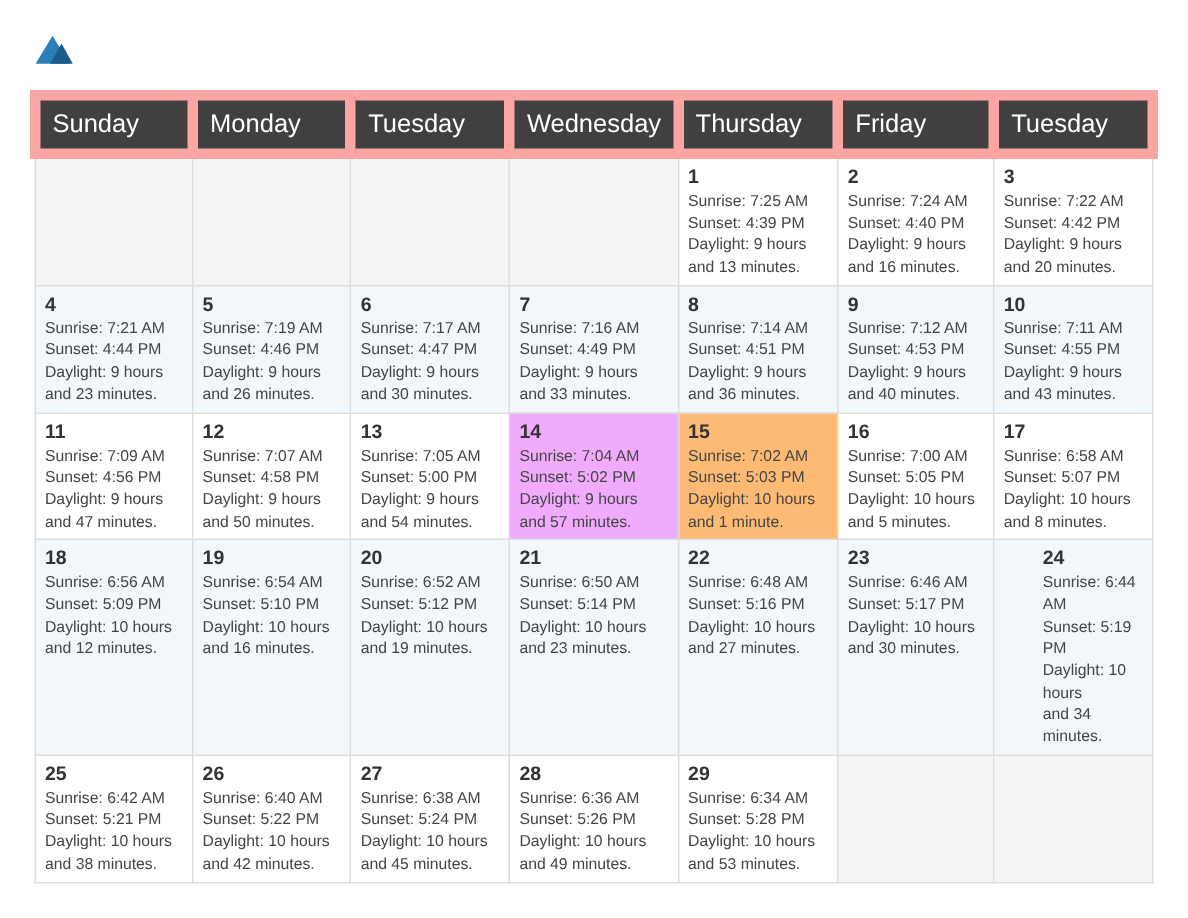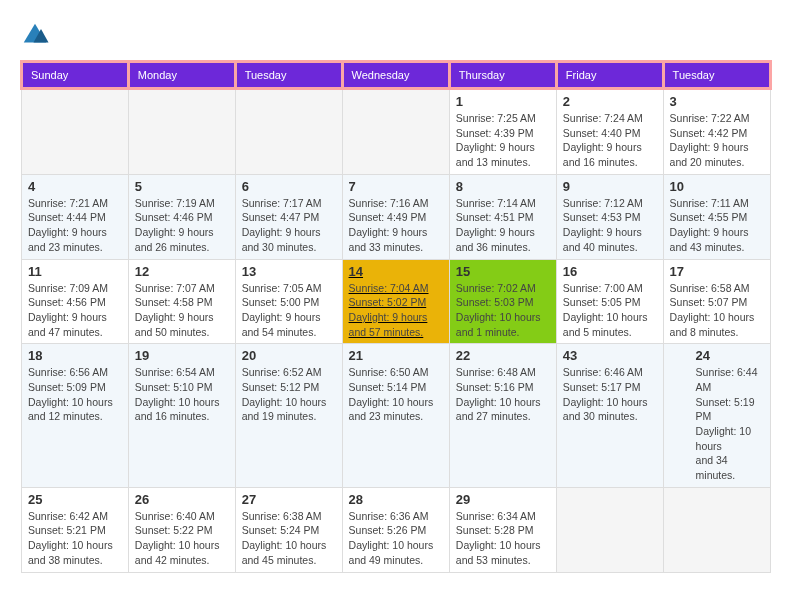--- a/index.html
+++ b/index.html
@@ -45,27 +45,27 @@
     .location {
       font-size: 14px;
       color: #555;
     }
     .calendar {
       width: 100%;
       border-collapse: collapse;
       font-size: 11px;
     }
     .calendar th {
-      background-color: #6d28d9;
+      background-color: #404040;
       color: #fff;
       text-align: left;
       padding: 6px 8px;
-      font-size: 11px;
+      font-size: 17px;
       font-weight: normal;
-      border: 3px solid #fca5a5;
+      border: 7px solid #fca5a5;
     }
     .calendar td {
       border: 1px solid #ddd;
       vertical-align: top;
       padding: 4px 6px;
       width: 108px;
       height: 80px;
       background: #fff;
     }
     .calendar tr:nth-child(odd) td {
@@ -176,25 +176,25 @@
           <div class="day-info">Sunrise: 7:09 AM<br>Sunset: 4:56 PM<br>Daylight: 9 hours<br>and 47 minutes.</div>
         </td>
         <td style="background: rgb(255, 255, 255); margin-top: 23px;">
           <div class="day-number">12</div>
           <div class="day-info">Sunrise: 7:07 AM<br>Sunset: 4:58 PM<br>Daylight: 9 hours<br>and 50 minutes.</div>
         </td>
         <td style="background: rgb(255, 255, 255);">
           <div class="day-number">13</div>
           <div class="day-info">Sunrise: 7:05 AM<br>Sunset: 5:00 PM<br>Daylight: 9 hours<br>and 54 minutes.</div>
         </td>
-        <td style="background: #eab308; text-decoration: underline;">
+        <td style="background: #f0abfc;">
           <div class="day-number">14</div>
           <div class="day-info">Sunrise: 7:04 AM<br>Sunset: 5:02 PM<br>Daylight: 9 hours<br>and 57 minutes.</div>
         </td>
-        <td style="background: #84cc16; margin-left: 47px;">
+        <td style="background: #fdba74; margin-left: 47px;">
           <div class="day-number">15</div>
           <div class="day-info">Sunrise: 7:02 AM<br>Sunset: 5:03 PM<br>Daylight: 10 hours<br>and 1 minute.</div>
         </td>
         <td style="background: rgb(255, 255, 255);">
           <div class="day-number">16</div>
           <div class="day-info">Sunrise: 7:00 AM<br>Sunset: 5:05 PM<br>Daylight: 10 hours<br>and 5 minutes.</div>
         </td>
         <td style="background: rgb(255, 255, 255);">
           <div class="day-number">17</div>
           <div class="day-info">Sunrise: 6:58 AM<br>Sunset: 5:07 PM<br>Daylight: 10 hours<br>and 8 minutes.</div>
@@ -215,21 +215,21 @@
         </td>
         <td style="background: rgb(242, 247, 251);">
           <div class="day-number">21</div>
           <div class="day-info">Sunrise: 6:50 AM<br>Sunset: 5:14 PM<br>Daylight: 10 hours<br>and 23 minutes.</div>
         </td>
         <td style="background: rgb(242, 247, 251);">
           <div class="day-number">22</div>
           <div class="day-info">Sunrise: 6:48 AM<br>Sunset: 5:16 PM<br>Daylight: 10 hours<br>and 27 minutes.</div>
         </td>
         <td style="background: rgb(242, 247, 251);">
-          <div class="day-number">43</div>
+          <div class="day-number">23</div>
           <div class="day-info">Sunrise: 6:46 AM<br>Sunset: 5:17 PM<br>Daylight: 10 hours<br>and 30 minutes.</div>
         </td>
         <td style="background: rgb(242, 247, 251); padding-left: 32px;">
           <div class="day-number">24</div>
           <div class="day-info">Sunrise: 6:44 AM<br>Sunset: 5:19 PM<br>Daylight: 10 hours<br>and 34 minutes.</div>
         </td>
       </tr>
       <tr>
         <td style="background: rgb(255, 255, 255);">
           <div class="day-number">25</div>

